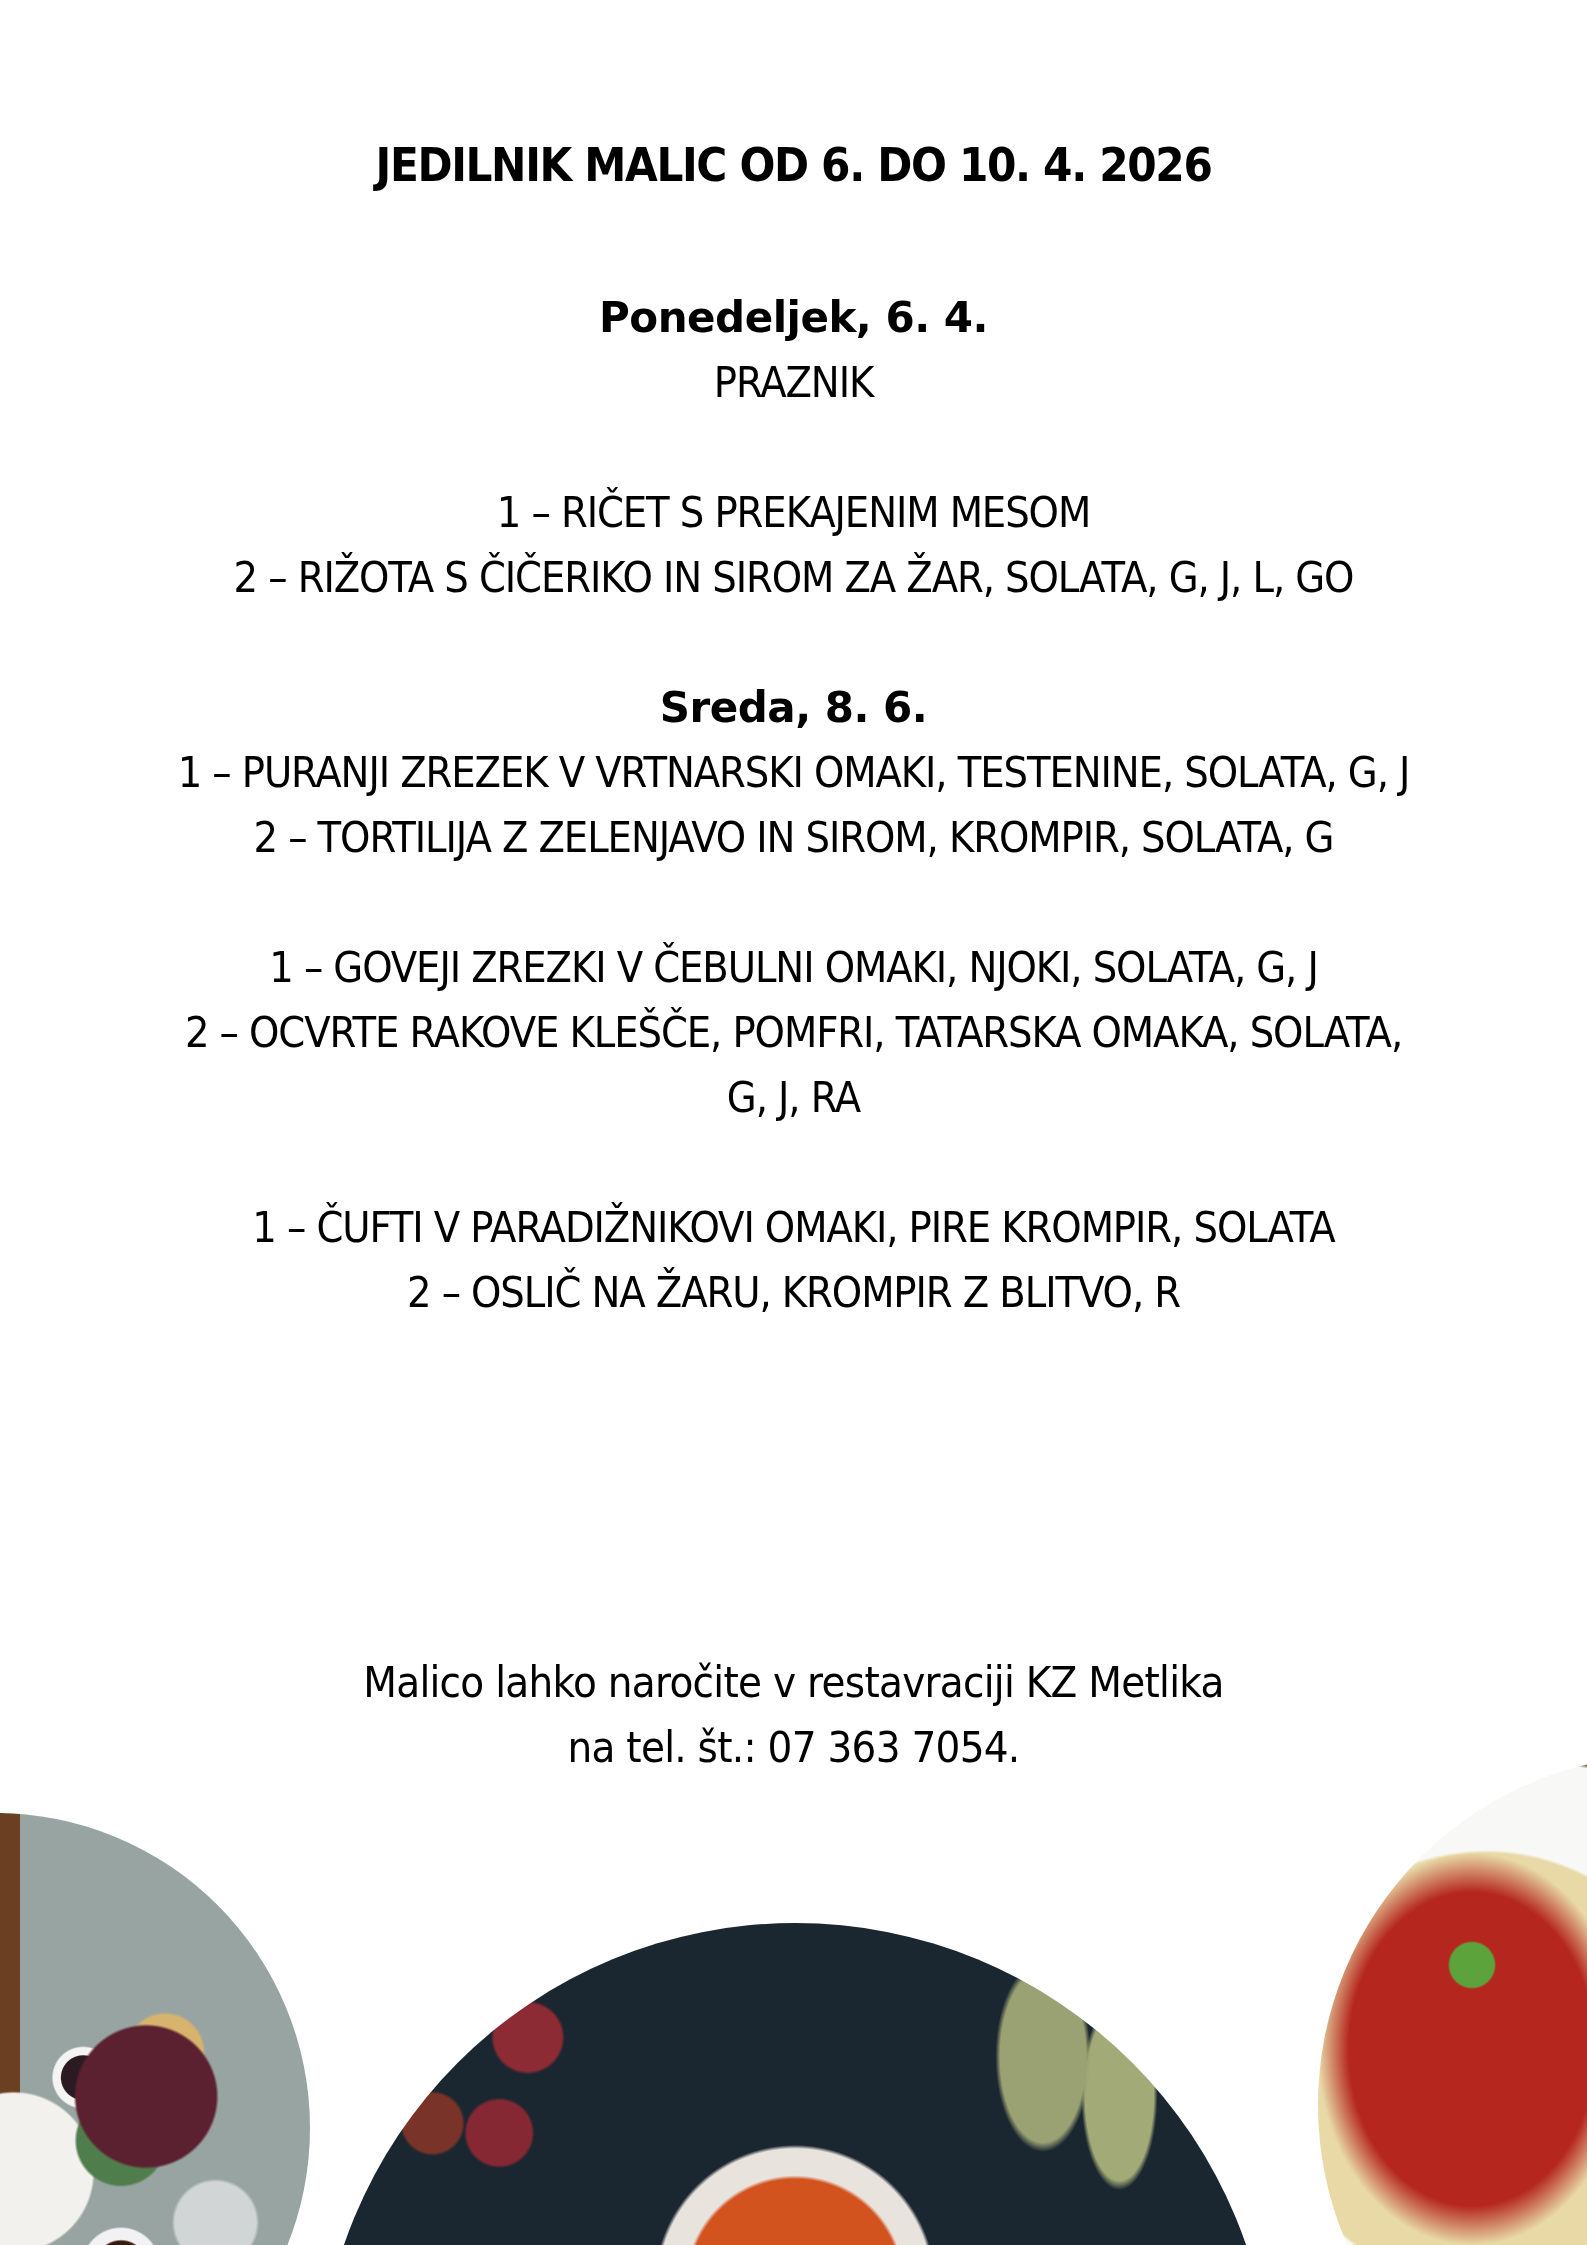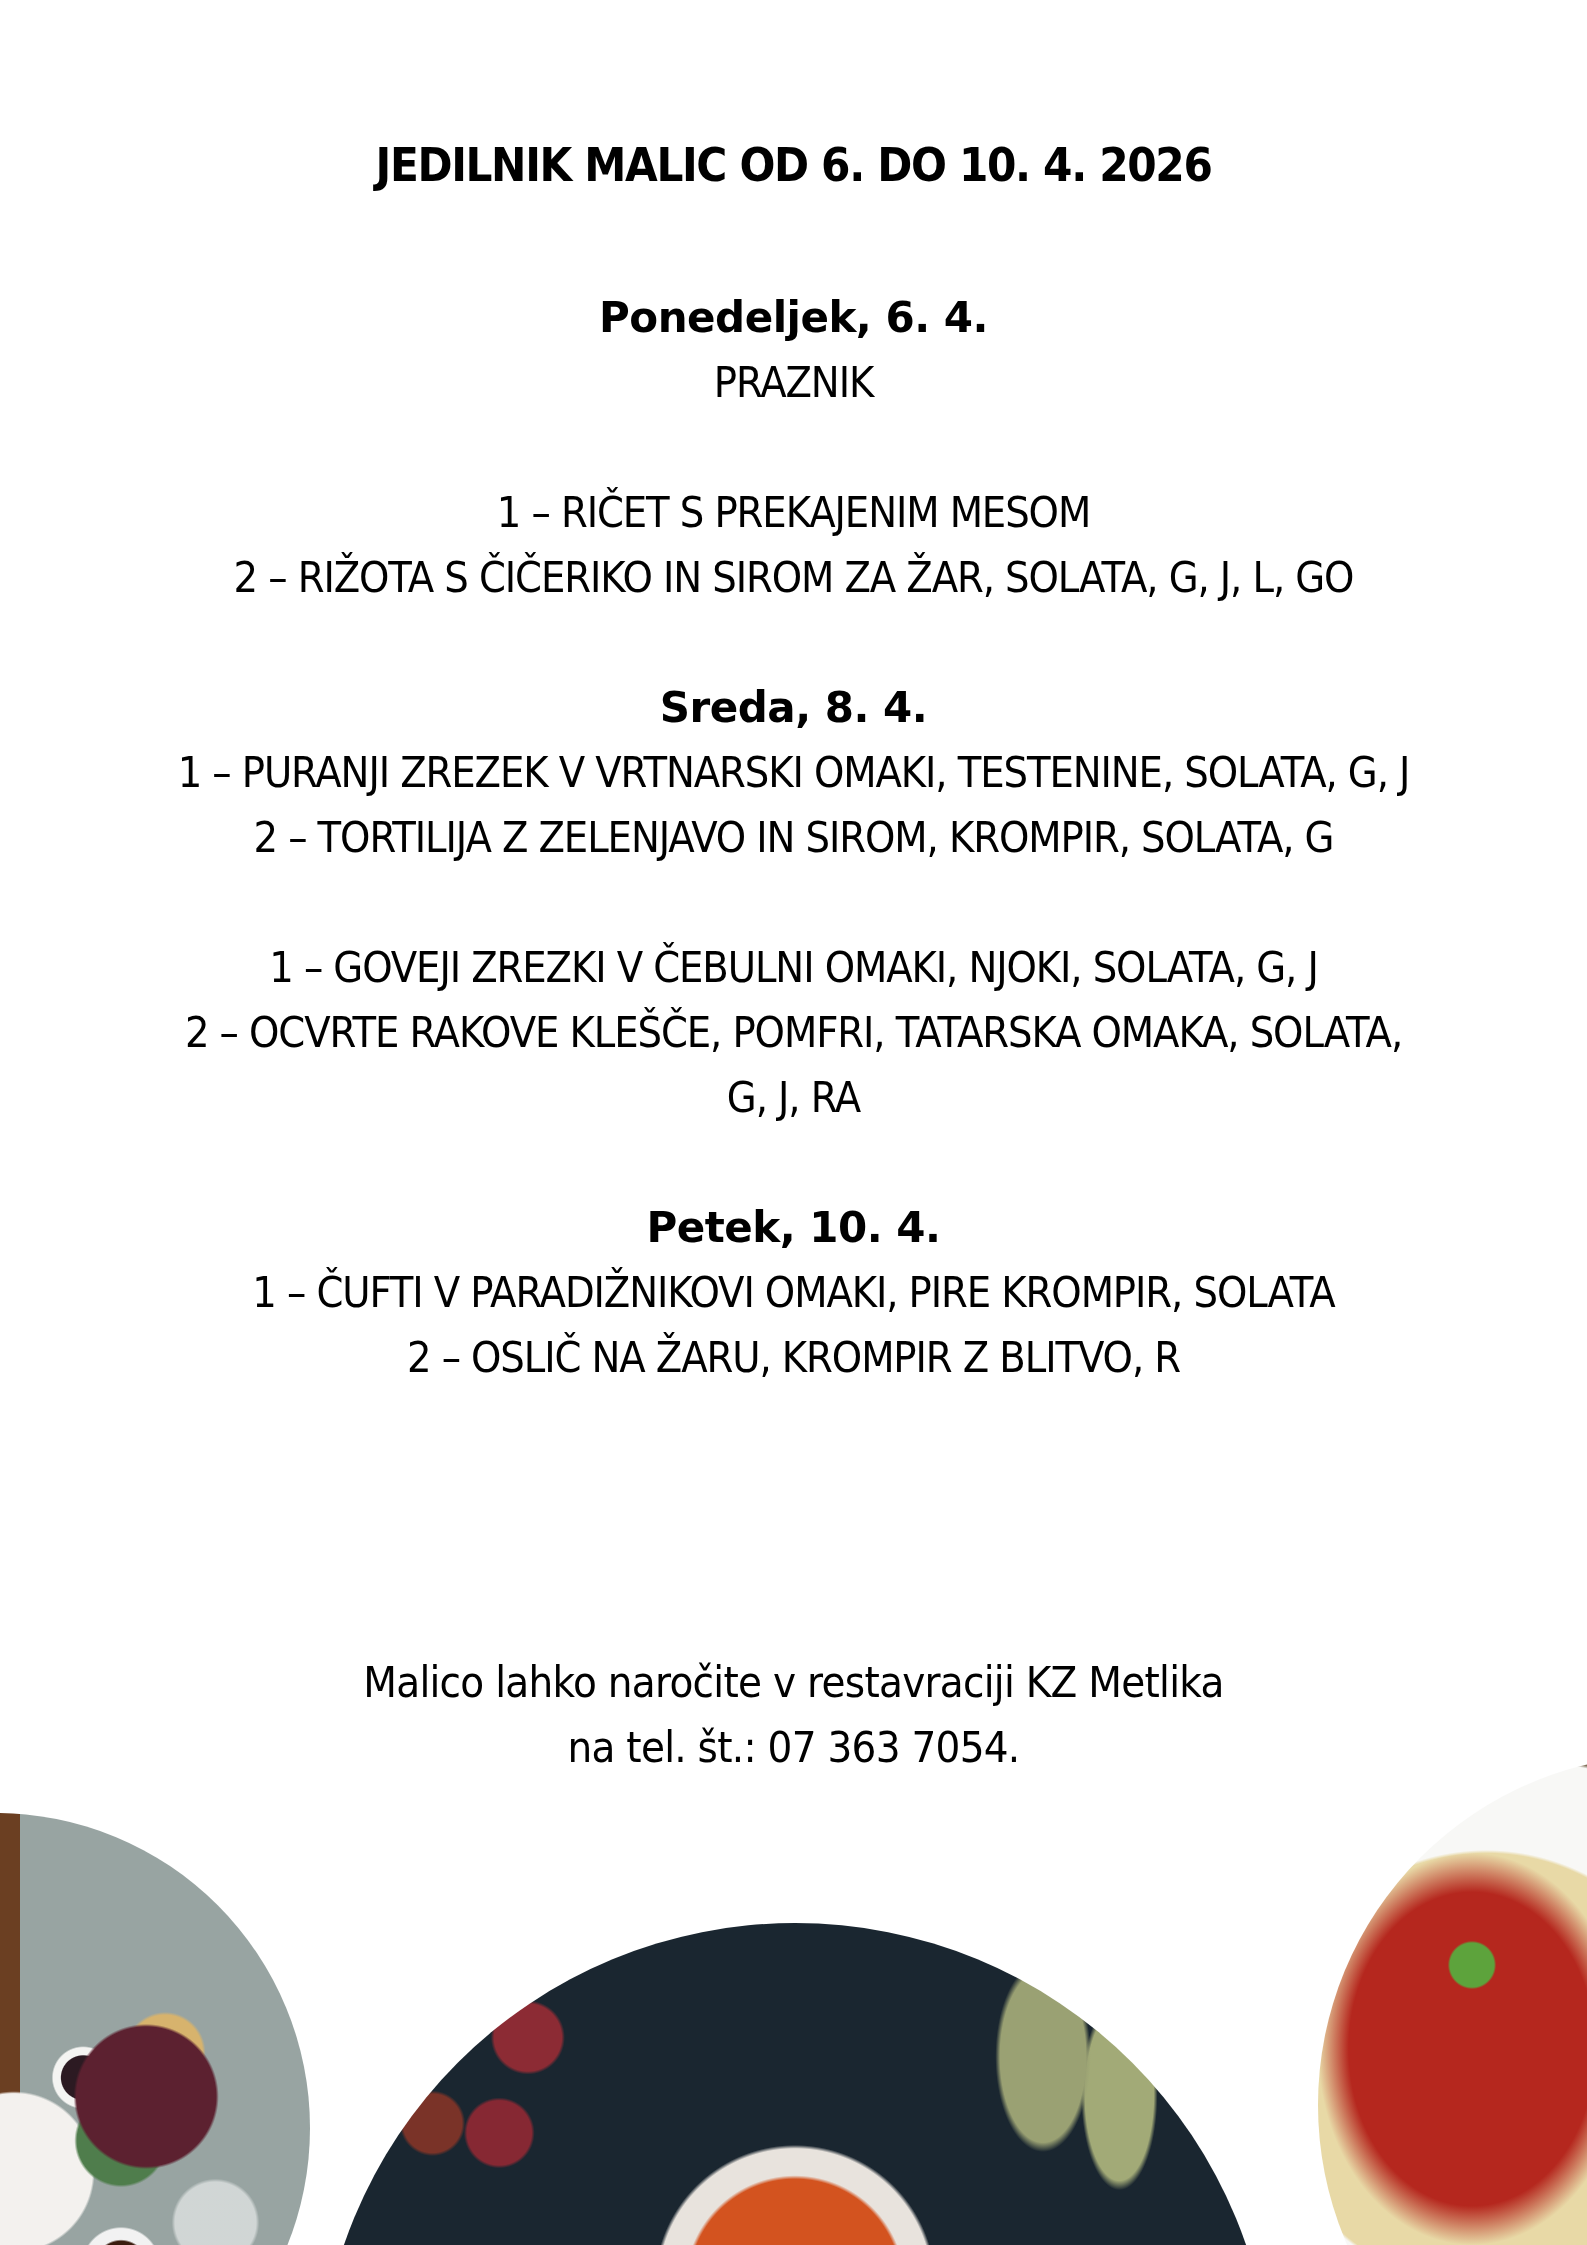--- a/index.html
+++ b/index.html
@@ -74,31 +74,30 @@
 <div class="content">
   <div class="day">
     <div class="day-heading">Ponedeljek, 6. 4.</div>
     <div class="dish">PRAZNIK</div>
   </div>
   <div class="day">
     <div class="dish">1 – RIČET S PREKAJENIM MESOM</div>
     <div class="dish">2 – RIŽOTA S ČIČERIKO IN SIROM ZA ŽAR, SOLATA, G, J, L, GO</div>
   </div>
   <div class="day">
-    <div class="day-heading">Sreda, 8. 4.</div>
+    <div class="day-heading">Sreda, 8. 6.</div>
     <div class="dish">1 – PURANJI ZREZEK V VRTNARSKI OMAKI, TESTENINE, SOLATA, G, J</div>
     <div class="dish">2 – TORTILIJA Z ZELENJAVO IN SIROM, KROMPIR, SOLATA, G</div>
   </div>
   <div class="day">
     <div class="dish">1 – GOVEJI ZREZKI V ČEBULNI OMAKI, NJOKI, SOLATA, G, J</div>
     <div class="dish">2 – OCVRTE RAKOVE KLEŠČE, POMFRI, TATARSKA OMAKA, SOLATA,</div>
     <div class="dish">G, J, RA</div>
   </div>
   <div class="day">
-    <div class="day-heading">Petek, 10. 4.</div>
     <div class="dish">1 – ČUFTI V PARADIŽNIKOVI OMAKI, PIRE KROMPIR, SOLATA</div>
     <div class="dish">2 – OSLIČ NA ŽARU, KROMPIR Z BLITVO, R</div>
   </div>
 </div>
 
 <div class="contact">
   <div>Malico lahko naročite v restavraciji KZ Metlika</div>
   <div>na tel. št.: 07 363 7054.</div>
 </div>
 

